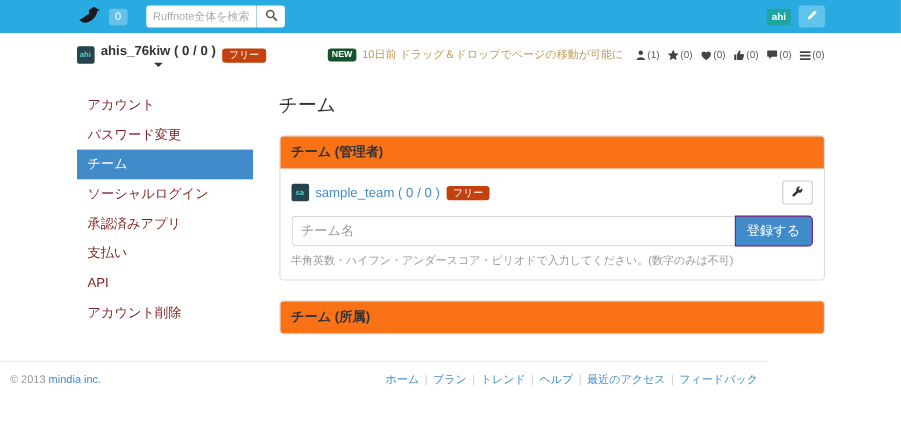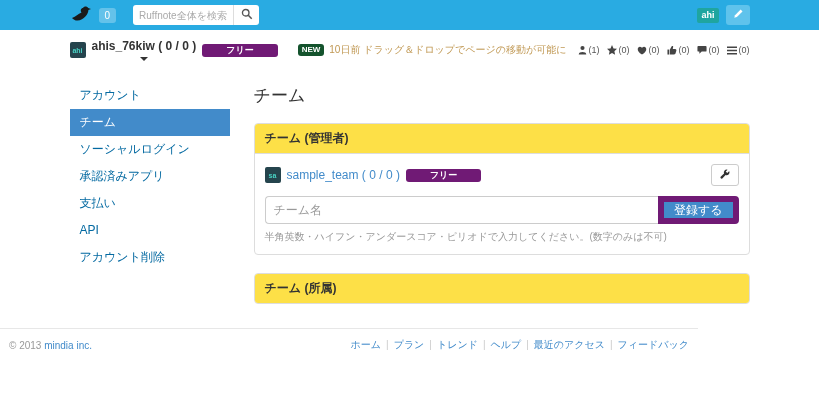--- a/index.html
+++ b/index.html
@@ -46,66 +46,66 @@
   
   .subheader .container { display: flex; align-items: center; padding: 9px 0; gap: 6px; }
   .avatar {
     width: 16px; height: 16px; border-radius: 2px; background: #25444d;
     color: #49d3c5; font-size: 7px; font-weight: bold;
     display: inline-flex; align-items: center; justify-content: center; flex: 0 0 auto;
   }
   .user-menu { display: flex; align-items: center; gap: 4px; color: #333; font-weight: bold; font-size: 12px; cursor: pointer; text-decoration: none; flex-direction: column; }
   .caret { width: 0; height: 0; border-left: 4px solid transparent; border-right: 4px solid transparent; border-top: 4px solid #333; display: inline-block; }
   .plan-badge {
-    background: #701a75; color: #fff; font-size: 9px; padding: 2px 24px;
-    border-radius: 3px; line-height: 1; display: inline-block; font-weight: bold;
+    background: #c2410c; color: #fff; font-size: 9px; padding: 2px 6px;
+    border-radius: 3px; line-height: 1; display: inline-block;
   }
   .news { margin-left: auto; display: flex; align-items: center; gap: 5px; font-size: 10px; }
   .new-badge { background: #14532d; color: #fff; font-size: 8px; font-weight: bold; padding: 2px 4px; border-radius: 3px; line-height: 1; }
   .news-text { color: #c09853; cursor: pointer; }
   .stats { display: flex; align-items: center; gap: 7px; margin-left: 6px; }
   .stat { display: flex; align-items: center; gap: 2px; color: #555; font-size: 9px; cursor: pointer; }
   .stat svg { display: block; }
 
   
   .main { display: flex; align-items: flex-start; }
   .sidebar { width: 160px; flex: 0 0 160px; margin-top: 12px; }
   .sidebar a {
-    display: block; padding: 6px 10px; color: #0369a1; font-size: 12px;
+    display: block; padding: 6px 10px; color: #7f1d1d; font-size: 12px;
     text-decoration: none; line-height: 15px; cursor: pointer;
   }
   .sidebar a.active { background: #428bca; color: #fff; }
   .content { flex: 1; margin-left: 24px; padding-top: 6px; }
   .page-title { font-size: 17px; font-weight: 500; color: #333; margin: 8px 0 16px; }
 
   
   .panel { border: 1px solid #ddd; border-radius: 4px; background: #fff; margin-bottom: 18px; }
   .panel-heading {
-    background: #fde047; padding: 6px 10px; font-size: 12px; font-weight: bold;
+    background: #f97316; padding: 6px 10px; font-size: 12px; font-weight: bold;
     color: #333; border-bottom: 1px solid #ddd; border-radius: 3px 3px 0 0;
   }
   .panel.empty .panel-heading { border-bottom: none; border-radius: 3px; }
   .panel-body { padding: 10px; }
 
   .team-row { display: flex; align-items: center; gap: 6px; margin-bottom: 10px; }
   .team-link { color: #428bca; text-decoration: none; font-size: 12px; cursor: pointer; }
   .tool-btn {
     margin-left: auto; width: 28px; height: 22px; background: #fff;
     border: 1px solid #ccc; border-radius: 3px; display: flex;
     align-items: center; justify-content: center; cursor: pointer;
   }
 
   .input-group { display: flex; width: 100%; }
   .input-group input {
     flex: 1; height: 28px; border: 1px solid #ccc; border-right: none;
     border-radius: 4px 0 0 4px; padding: 0 8px; font-size: 12px; color: #555; outline: none;
   }
   .input-group input::placeholder { color: #999; }
   .input-group button {
-    height: 28px; background: #428bca; border: 6px solid #701a75; color: #fff;
+    height: 28px; background: #428bca; border: 1px solid #701a75; color: #fff;
     font-size: 12px; padding: 0 10px; border-radius: 0 4px 4px 0; cursor: pointer;
     font-family: inherit; white-space: nowrap;
   }
   .help-text { margin-top: 6px; color: #999; font-size: 10px; }
 
   
   .footer {
     position: absolute; left: 0; top: 328px; width: 698px;
     border-top: 1px solid #e7e7e7; background: #fff;
   }
@@ -217,20 +217,21 @@
           <span>(0)</span>
         </span>
       </span>
     </span>
   </div>
 </div>
 
 <div class="container main">
   <nav class="sidebar">
     <a>アカウント</a>
+    <a>パスワード変更</a>
     <a class="active">チーム</a>
     <a>ソーシャルログイン</a>
     <a>承認済みアプリ</a>
     <a>支払い</a>
     <a>API</a>
     <a>アカウント削除</a>
   </nav>
 
   <div class="content">
     <h1 class="page-title">チーム</h1>

